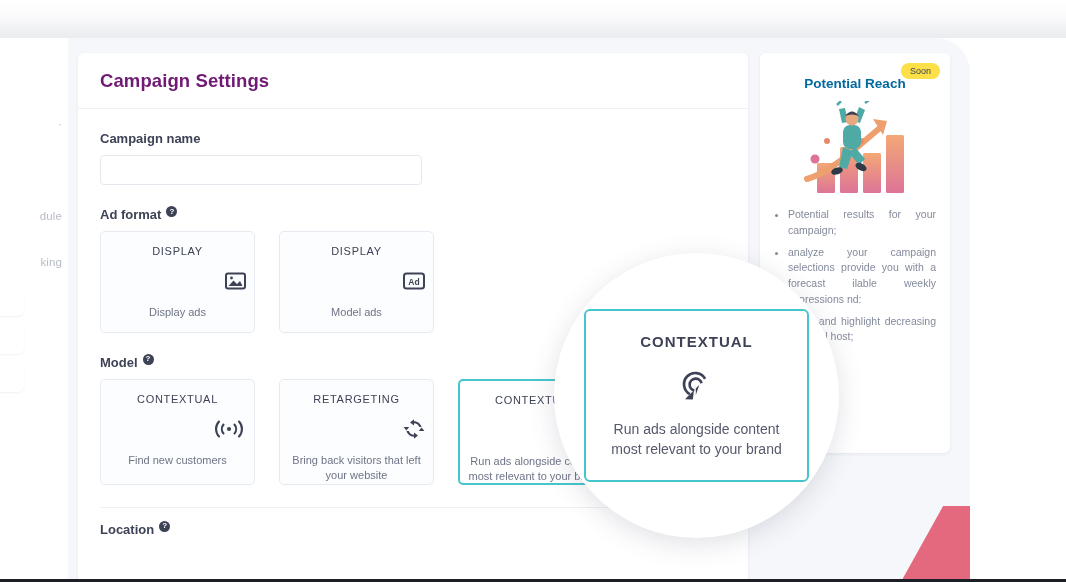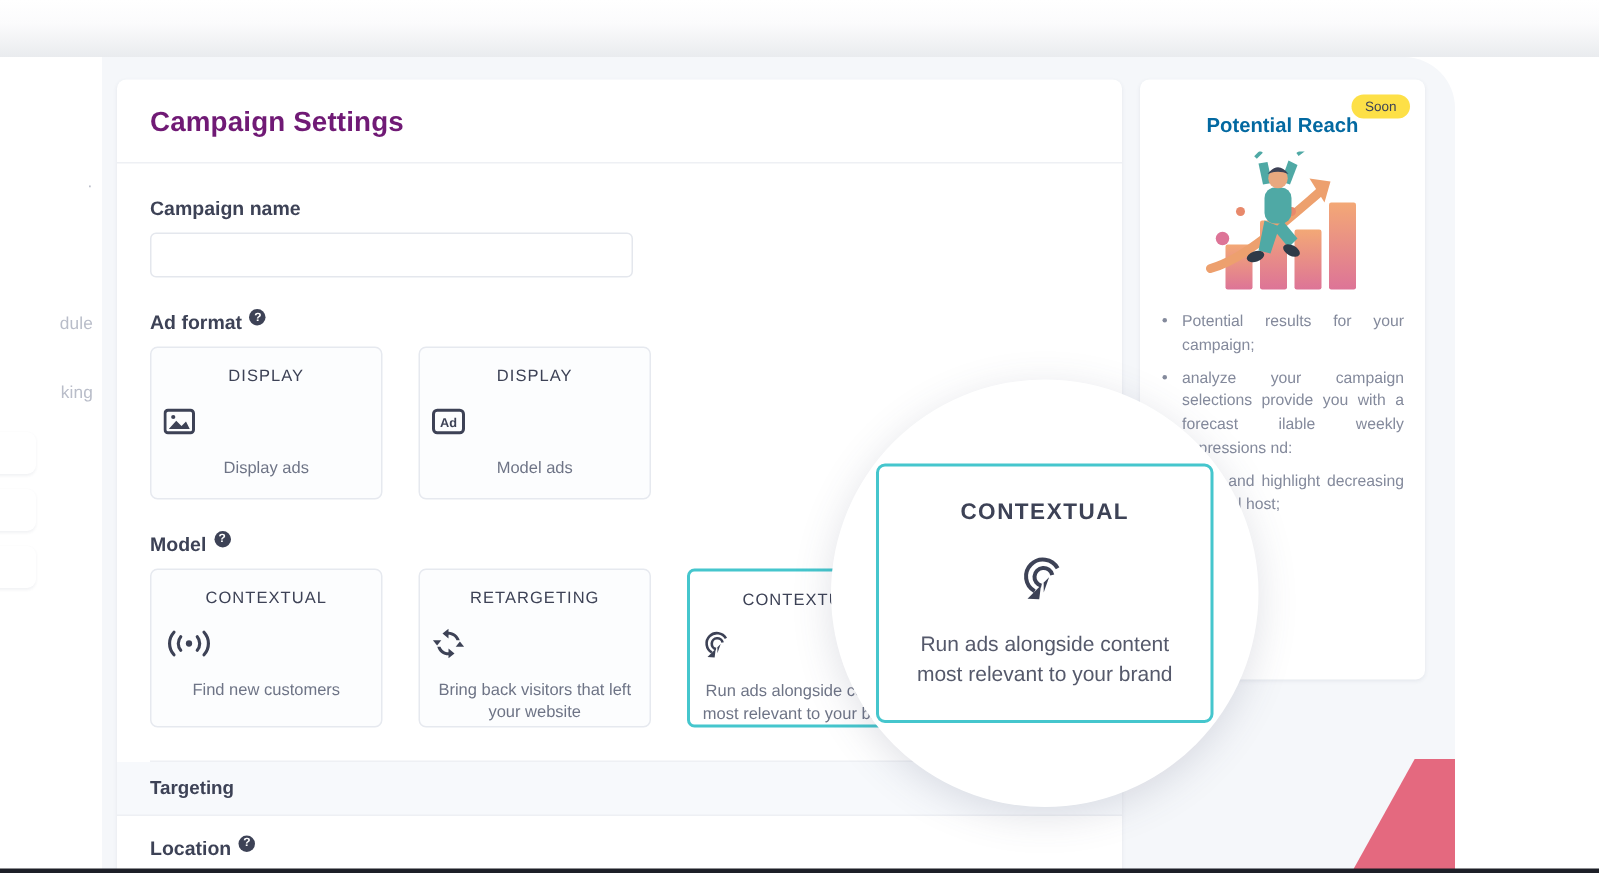--- a/index.html
+++ b/index.html
@@ -145,21 +145,21 @@
   .opt-title {
     font-size: 11px;
     color: #3d4256;
     letter-spacing: .7px;
     font-weight: normal;
   }
   .opt-icon {
     height: 30px;
     display: flex;
     align-items: center;
-    justify-content: flex-start;
+    justify-content: flex-end;
     margin: 9px 0 9px 0;
     color: #3d4256;
   }
   .opt-desc {
     font-size: 11px;
     color: #6e7486;
     line-height: 1.35;
   }
   .opt-card.selected {
     border: 2px solid #45c6cd;
@@ -408,23 +408,20 @@
                 <path d="M4.0 20.8 L10.0 14.8 L9.2 21.0 Z" fill="#3d4256" stroke="none"></path>
               </svg>
             </div>
             <div class="opt-desc">Run ads alongside content most relevant to your brand</div>
           </div>
 
         </div>
       </div>
 
       <div id="section-divider"></div>
-      <div id="targeting-bar">
-        <span id="targeting-title">Targeting</span>
-      </div>
       <div id="location-row">
         <div class="field-label">
           <span>Location</span>
           <span class="help-icon">?</span>
         </div>
       </div>
 
     </div>
   </div>
 

